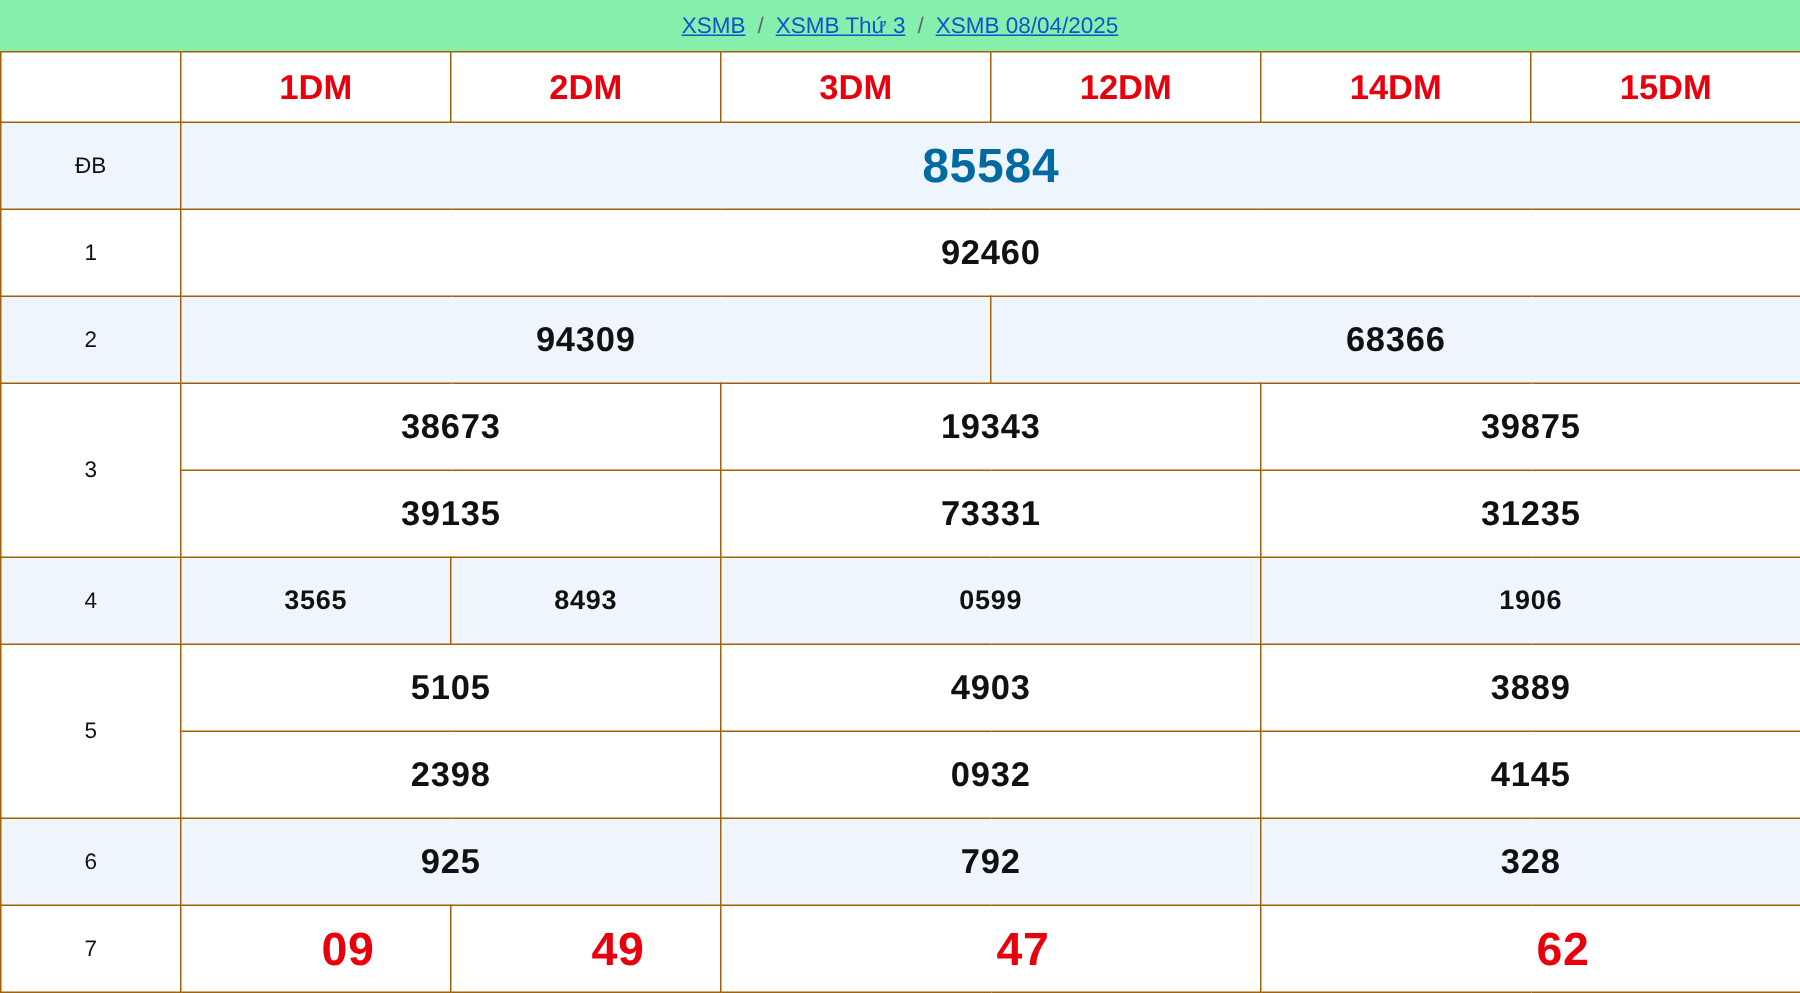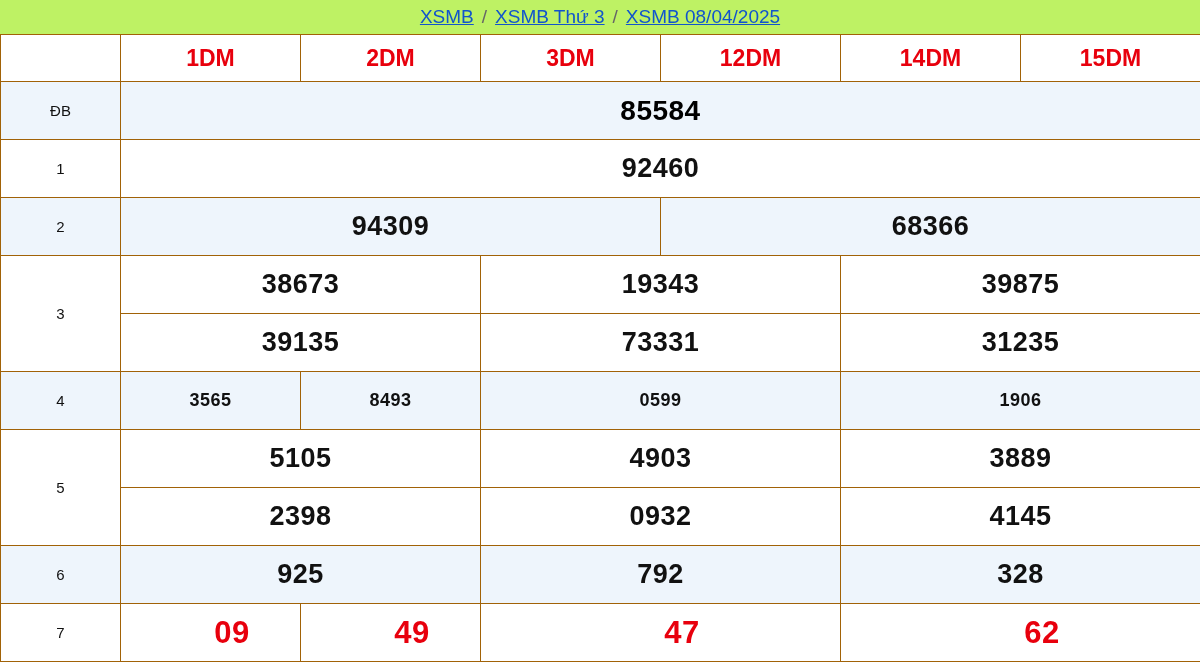--- a/index.html
+++ b/index.html
@@ -10,25 +10,25 @@
   body {
     width: 1200px;
     height: 662px;
     font-family: "Liberation Sans", sans-serif;
     overflow: hidden;
   }
 
   
   .breadcrumb-bar {
     height: 34px;
-    background: #bef264;
+    background: #86efac;
     display: flex;
     align-items: center;
     justify-content: center;
-    font-size: 19px;
+    font-size: 15px;
     color: #1155cc;
   }
   .breadcrumb-bar a {
     color: #1155cc;
     text-decoration: underline;
     white-space: nowrap;
   }
   .breadcrumb-sep {
     color: #666666;
     margin: 0 8px;
@@ -63,28 +63,28 @@
     font-size: 15px;
     color: #111111;
     font-weight: normal;
   }
 
   .alt {
     background: #eef5fc;
   }
 
   .num {
-    font-size: 27px;
+    font-size: 23px;
     font-weight: bold;
     color: #111111;
     letter-spacing: 0.5px;
   }
   .num.db {
-    font-size: 28px;
-    color: #000000;
+    font-size: 32px;
+    color: #0369a1;
     text-align: center;
   }
   .num.red {
     color: #e8000d;
     font-size: 31px;
     padding-left: 43px;
   }
   .num.small {
     font-size: 18px;
   }

